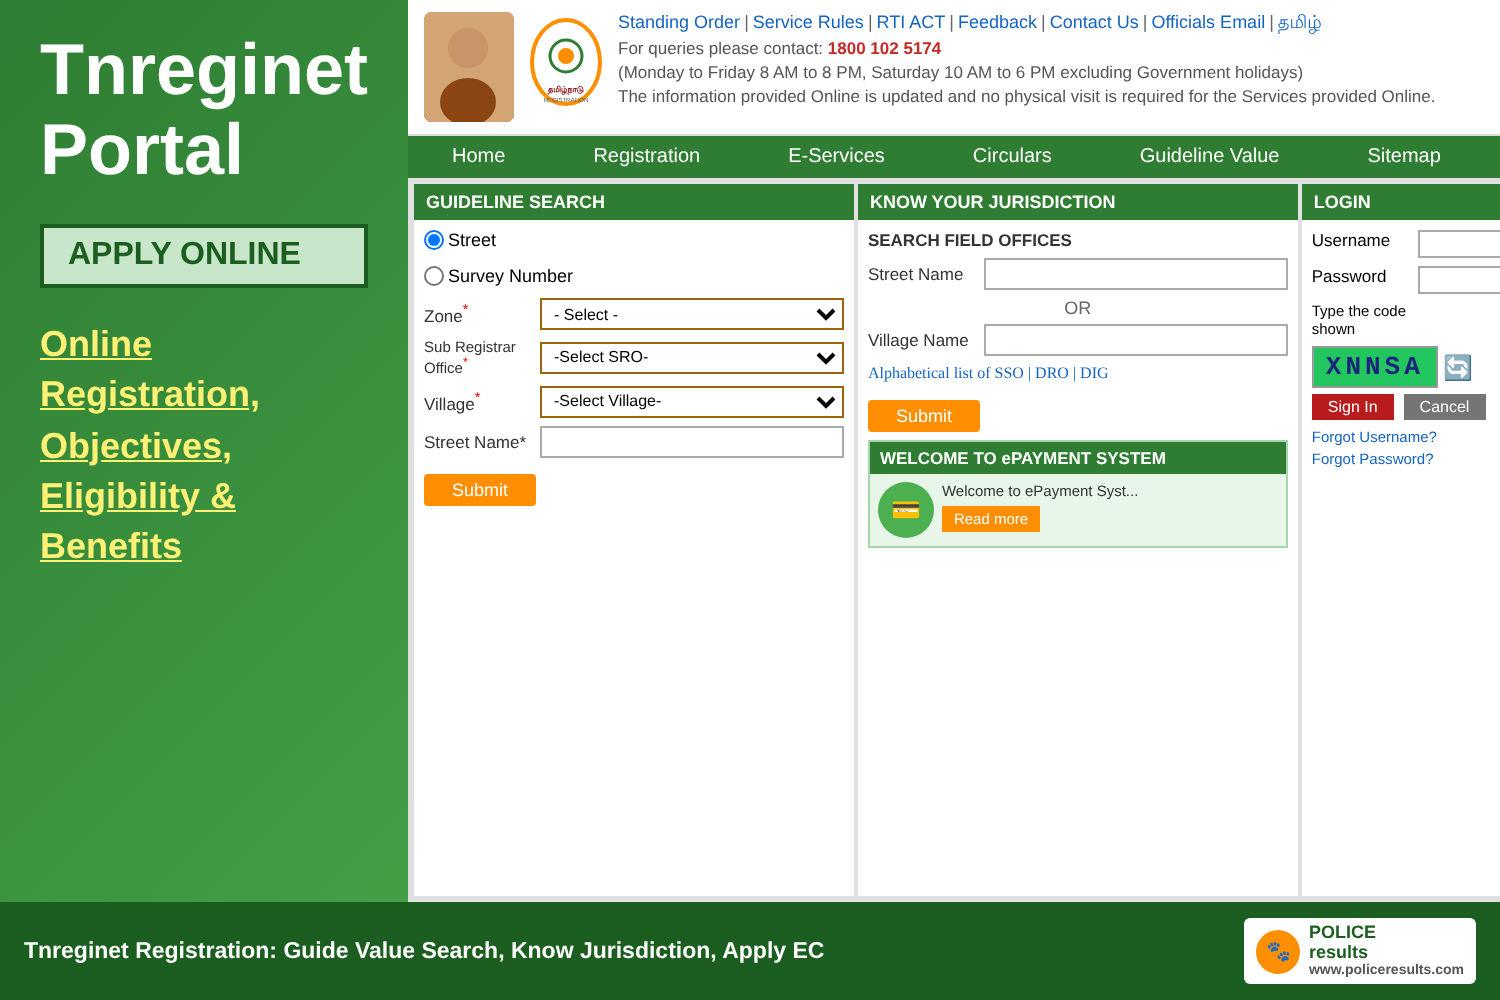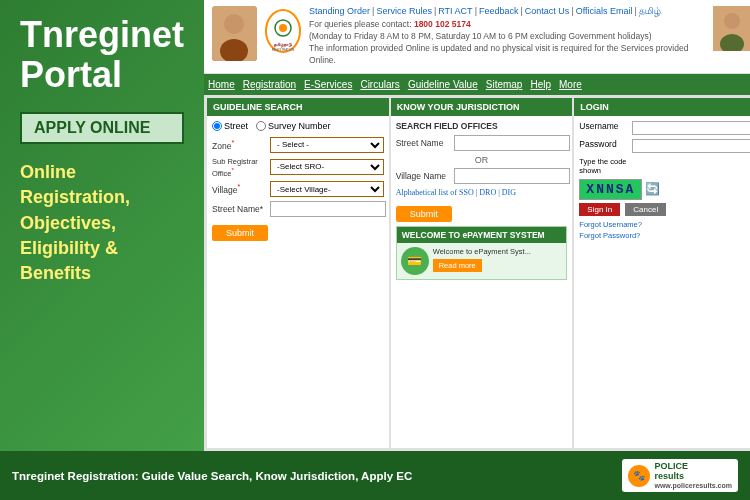--- a/index.html
+++ b/index.html
@@ -54,20 +54,21 @@
       display: inline-block;
       border: 2px solid #1b5e20;
       margin-bottom: 16px;
     }
 
     .portal-subtitle {
       font-size: 18px;
       font-weight: 900;
       color: #fff176;
       line-height: 1.4;
+      text-decoration: underline;
     }
 
     
     .right-panel {
       flex: 1;
       display: flex;
       flex-direction: column;
       background: #f5f5f5;
     }
 
@@ -155,24 +156,23 @@
     
     .nav-bar {
       background: #2e7d32;
       display: flex;
       padding: 0;
     }
 
     .nav-item {
       color: white;
       font-size: 10px;
-      padding: 5px 4px;
+      padding: 5px 22px;
       cursor: pointer;
       white-space: nowrap;
-      text-decoration: underline;
     }
 
     
     .three-cols {
       display: flex;
       flex: 1;
       gap: 2px;
       padding: 3px;
       background: #e0e0e0;
       overflow: hidden;
@@ -198,21 +198,22 @@
       padding: 5px;
       font-size: 9px;
       flex: 1;
     }
 
     
     .radio-row {
       display: flex;
       gap: 8px;
       margin-bottom: 6px;
-      align-items: flex-end;
+      align-items: flex-start;
+      flex-direction: column;
     }
 
     .radio-label {
       display: flex;
       align-items: center;
       gap: 2px;
       font-size: 9px;
     }
 
     .form-row {

